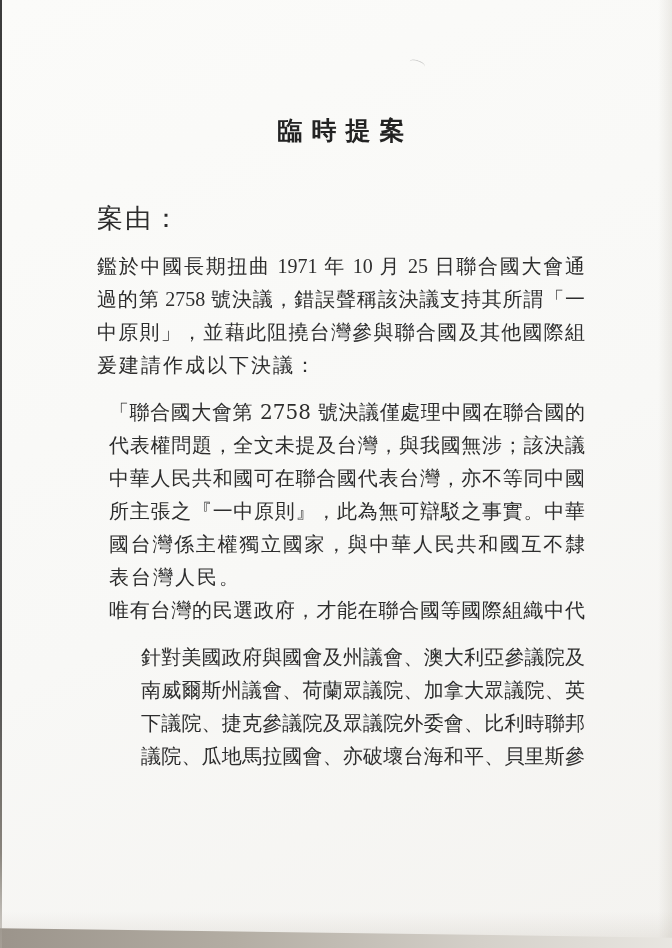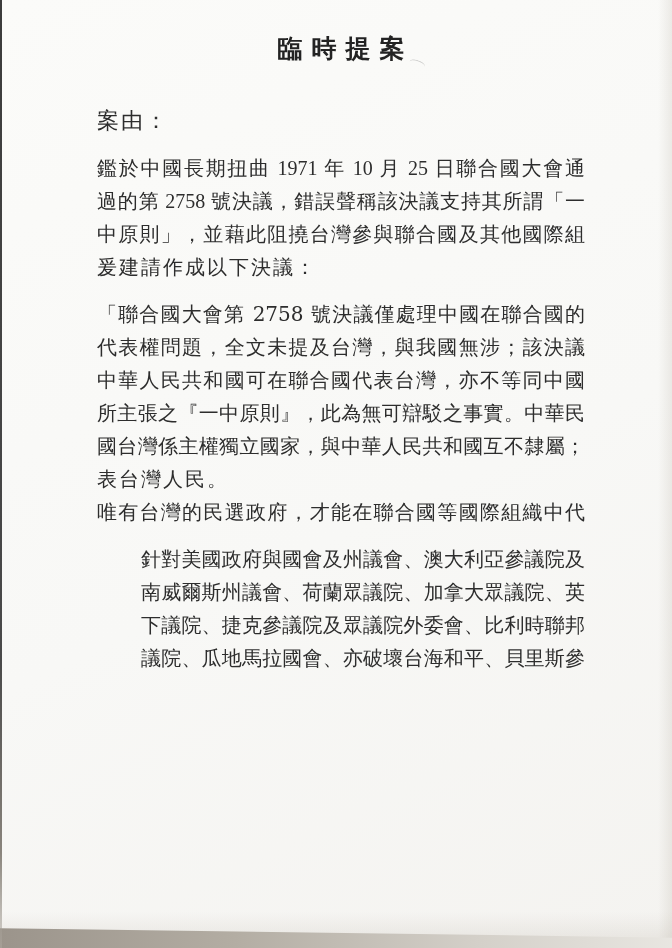--- a/index.html
+++ b/index.html
@@ -20,40 +20,40 @@
       #f4f3f0 100%);
     color: var(--ink-color, #2d2d2d);
   }
   .content {
     position: relative;
     padding-left: 97px;
     width: 488px;
   }
   .title {
     margin: 0;
-    padding-top: 34px;
+    padding-top: 116px;
     font-size: 25px;
     font-weight: 600;
     line-height: 30px;
     letter-spacing: 9px;
     text-indent: 9px;
     text-align: center;
     color: #232323;
   }
   .subject {
-    margin-top: 40px;
-    font-size: 22px;
+    margin-top: 56px;
+    font-size: 26px;
     line-height: 33px;
     letter-spacing: 2px;
   }
   .para {
     margin: 0;
   }
   .para-1 { margin-top: 15px; font-family: Liberation Serif, serif; }
-  .para-2 { margin-top: 14px; }
+  .para-2 { margin-top: 14px; margin-left: 12px; }
   .para-3 { margin-top: 14px; margin-left: 44px; }
   .line {
     font-size: 20px;
     line-height: 33px;
     height: 33px;
     overflow: hidden;
     text-align: justify;
     text-align-last: justify;
     text-justify: inter-character;
     word-break: break-all;

